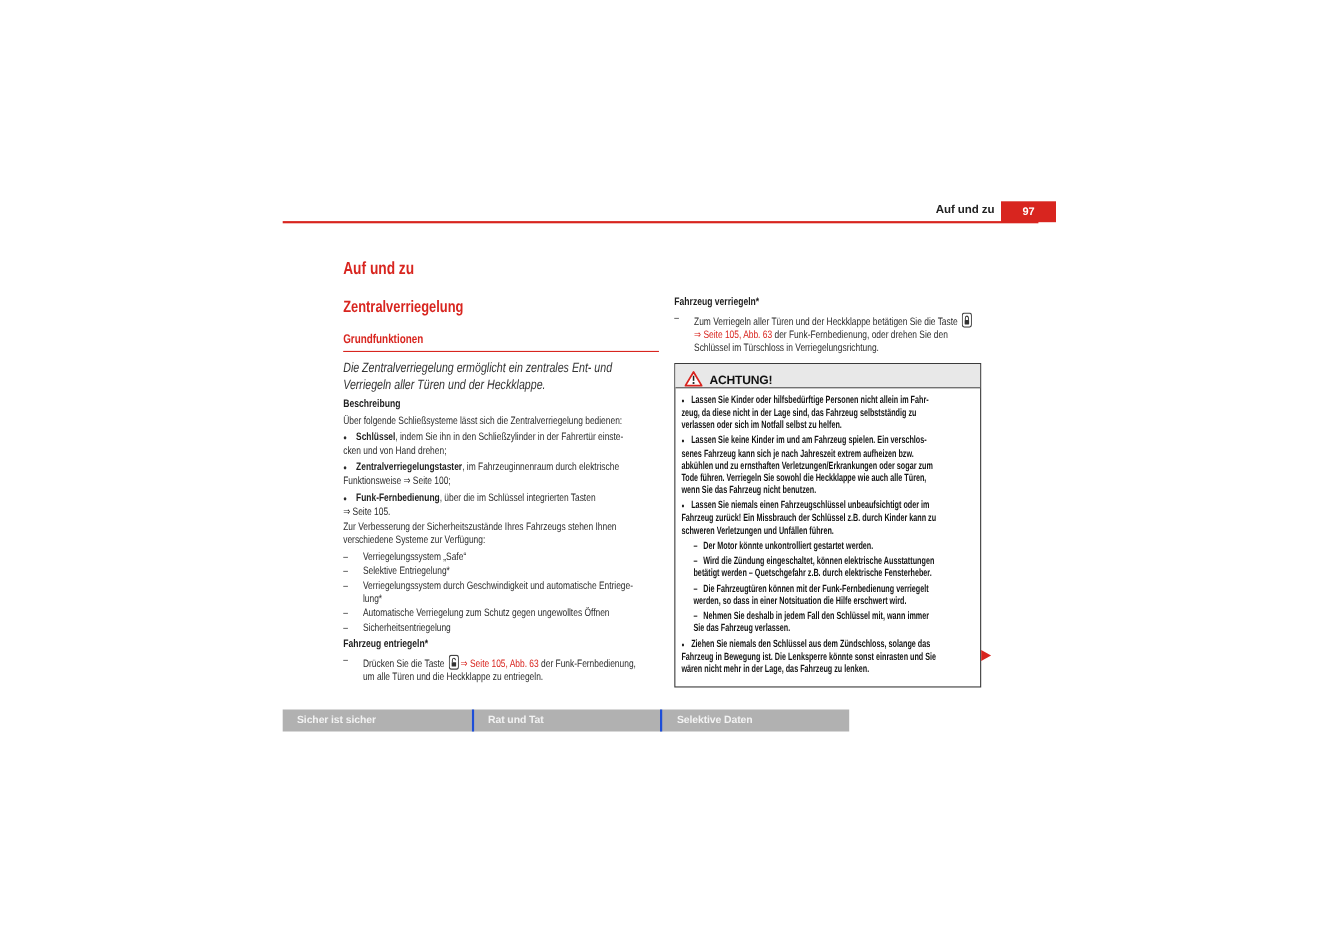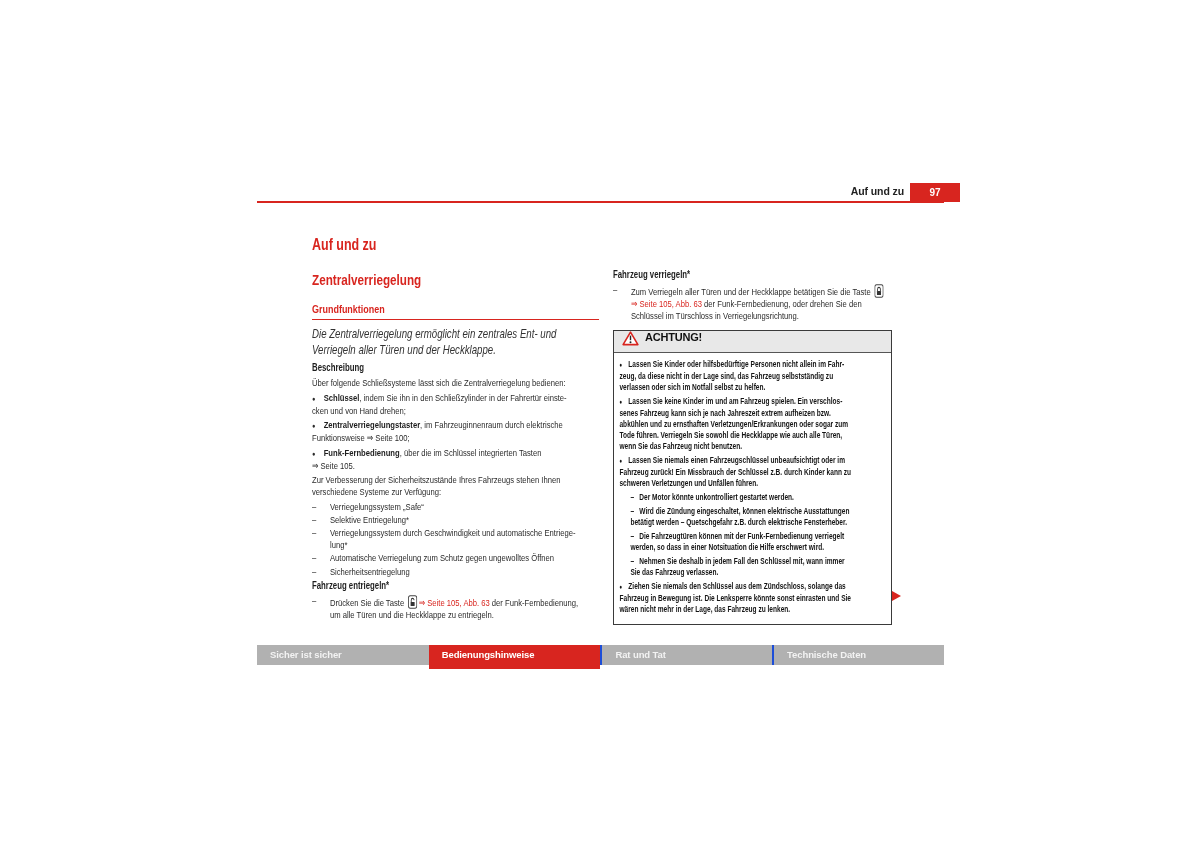--- a/index.html
+++ b/index.html
@@ -29,21 +29,21 @@
   .bullet-g{display:inline-block;width:15px;font-size:7px;}
   .bold{font-weight:bold;color:#1d1d1d;}
   .red-link{color:var(--red);}
   .dash-row{display:flex;font-size:9.8px;line-height:12.2px;margin:0 0 1px 0;}
   .dash-g{display:inline-block;width:23px;flex:0 0 23px;}
   .dash-text{white-space:pre;}
   .btn-ico{vertical-align:-3px;margin:0 2px;}
   
   .warn-box{left:613px;top:330px;width:277px;border:1px solid #3a3a3a;background:#fff;}
   .warn-head{height:21px;background:var(--warnbg);border-bottom:1px solid #555;
-    display:flex;align-items:flex-start;padding-left:8px;gap:6px;}
+    display:flex;align-items:flex-end;padding-left:8px;gap:6px;}
   .warn-title{font-size:11px;font-weight:bold;color:#111;letter-spacing:-0.2px;}
   .warn-content{box-sizing:border-box;width:402px;transform:scaleX(0.684);
     transform-origin:top left;padding:5px 10px 7px 8px;}
   .warn-content p{font-size:9.6px;font-weight:bold;color:#141414;
     line-height:11px;margin:0 0 3px 0;white-space:pre;}
   .warn-content p.sub{margin-left:16px;}
   .wb{display:inline-block;width:13px;font-size:6.5px;}
   .wd{display:inline-block;width:13px;}
   
   .cont-arrow{left:892px;top:591px;width:0;height:0;
@@ -159,18 +159,17 @@
       <p><span class="wb">●</span><span>Ziehen Sie niemals den Schlüssel aus dem Zündschloss, solange das
 Fahrzeug in Bewegung ist. Die Lenksperre könnte sonst einrasten und Sie
 wären nicht mehr in der Lage, das Fahrzeug zu lenken.</span></p>
     </div>
   </div>
 
   <div class="abs cont-arrow"></div>
 
   <div class="abs footer">
     <div class="tab">Sicher ist sicher</div>
-    <div class="tab active">Bedienungshinweise</div>
     <div class="tab">Rat und Tat</div>
-    <div class="tab">Technische Daten</div>
+    <div class="tab">Selektive Daten</div>
   </div>
 
 </div>
 
 </body></html>

